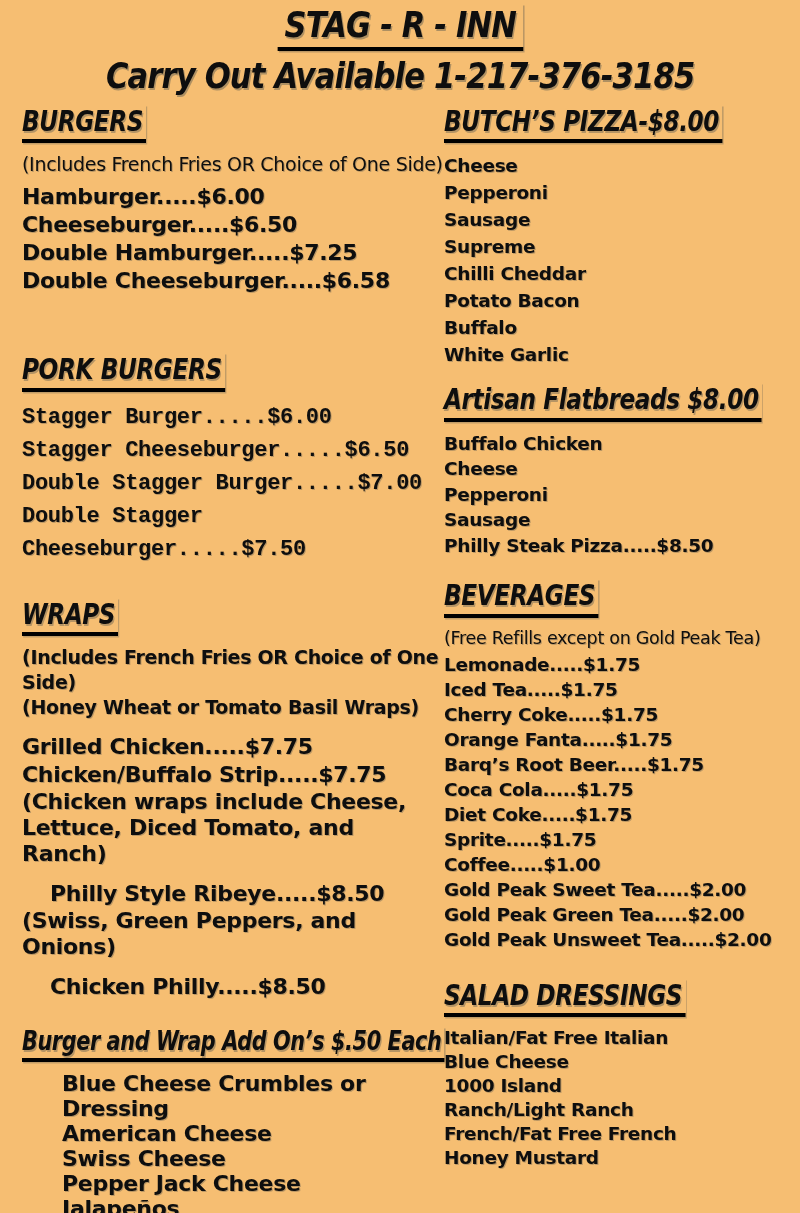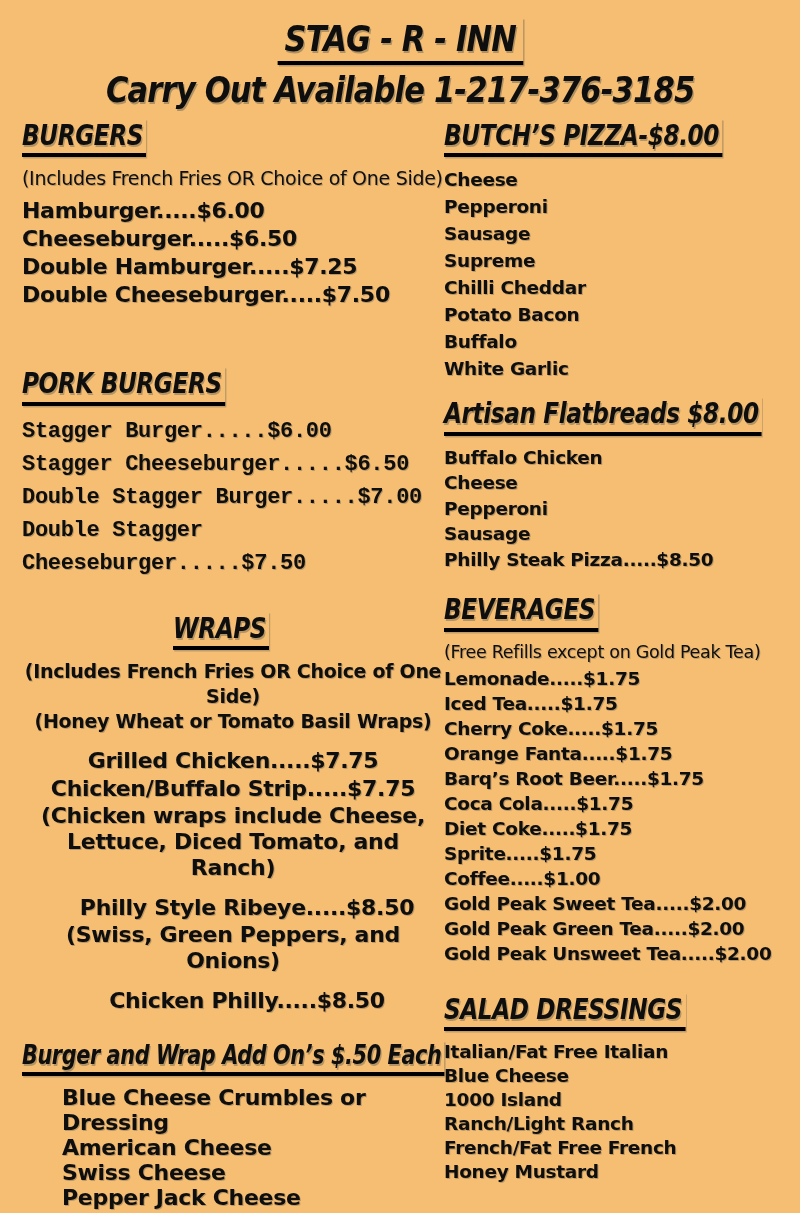--- a/index.html
+++ b/index.html
@@ -3,21 +3,21 @@
 <meta charset="utf-8">
 <style>
   * { margin:0; padding:0; box-sizing:border-box; }
   html,body { width:800px; height:1213px; overflow:hidden; }
   body {
     background:#F6BE72;
     color:#0e0e0e;
     font-family:"DejaVu Sans", sans-serif;
   }
   
-  .hdr { padding-top:18px; text-align:center; }
+  .hdr { padding-top:4px; text-align:center; }
   .title, .subtitle {
     display:inline-block;
     font-style:italic; font-weight:bold;
     font-size:36px; line-height:1.18;
     letter-spacing:-1px; white-space:nowrap;
     transform:scaleX(0.85); transform-origin:center bottom;
     text-shadow:1.5px 1.5px 0 rgba(115,105,85,0.55);
   }
   .title { border-bottom:4px solid #000; padding:0 8px 1px; box-shadow:1.5px 1.5px 0 rgba(115,105,85,0.45); }
   .subtitle-row { margin-top:4px; }
@@ -60,21 +60,21 @@
   .list--pork .line   { line-height:33px;font-family:Liberation Mono, monospace; }
   .list--addons .line { line-height:25px;margin-left:40px; }
   .col-right .line    { font-size:18.5px; }
   .list--pizza .line  { line-height:27px; }
   .list--flat .line   { line-height:25.5px; }
   .list--bev .line    { line-height:25px; }
   .list--dress .line  { line-height:24px; }
   .col-right .note    { font-size:17.5px; line-height:22px; margin-bottom:3px; }
   
   #sec-pork   { margin-top:58px; }
-  #sec-wraps  { margin-top:32px;text-align:center; }
+  #sec-wraps  { margin-top:32px; }
   #sec-addons { margin-top:26px; }
   #sec-flat   { margin-top:15px; }
   #sec-bev    { margin-top:21px; }
   #sec-dress  { margin-top:27px; }
   
   .ftr { margin-top:23px; padding-left:16px; }
 </style>
 </head>
 <body style="background: rgb(246, 190, 114); color: rgb(14, 14, 14);">
 
@@ -93,21 +93,21 @@
 
     <section id="sec-burgers">
       <div class="hrow">
         <span class="heading">BURGERS</span>
       </div>
       <div class="note">(Includes French Fries OR Choice of One Side)</div>
       <div class="list list--burgers">
           <div class="line">Hamburger.....$6.00</div>
           <div class="line">Cheeseburger.....$6.50</div>
           <div class="line">Double Hamburger.....$7.25</div>
-          <div class="line">Double Cheeseburger.....$7.50</div>
+          <div class="line">Double Cheeseburger.....$6.58</div>
         </div>
     </section>
 
     <section id="sec-pork">
       <div class="hrow">
         <span class="heading">PORK BURGERS</span>
       </div>
       <div class="list list--pork">
           <div class="line">Stagger Burger.....$6.00</div>
           <div class="line">Stagger Cheeseburger.....$6.50</div>

